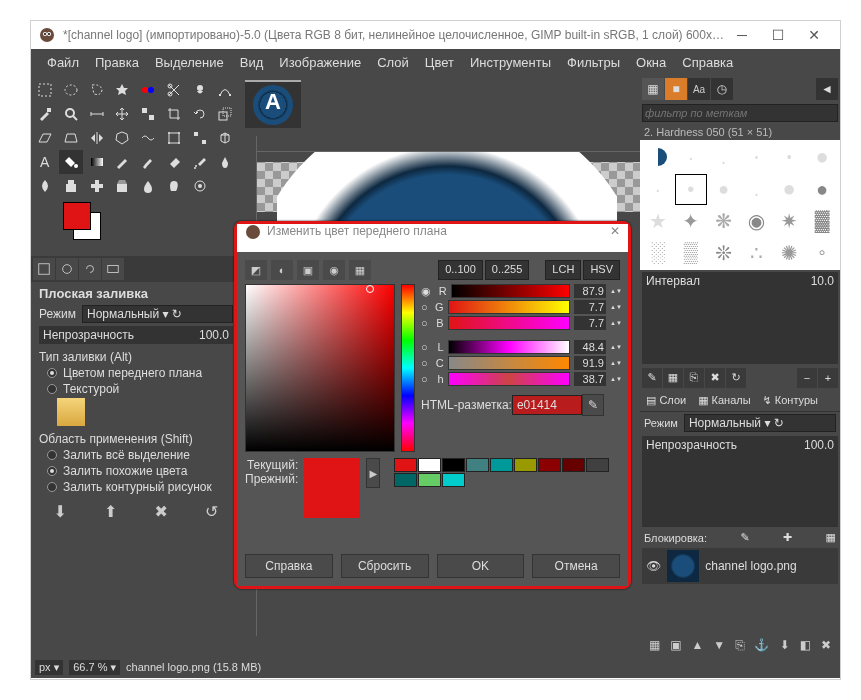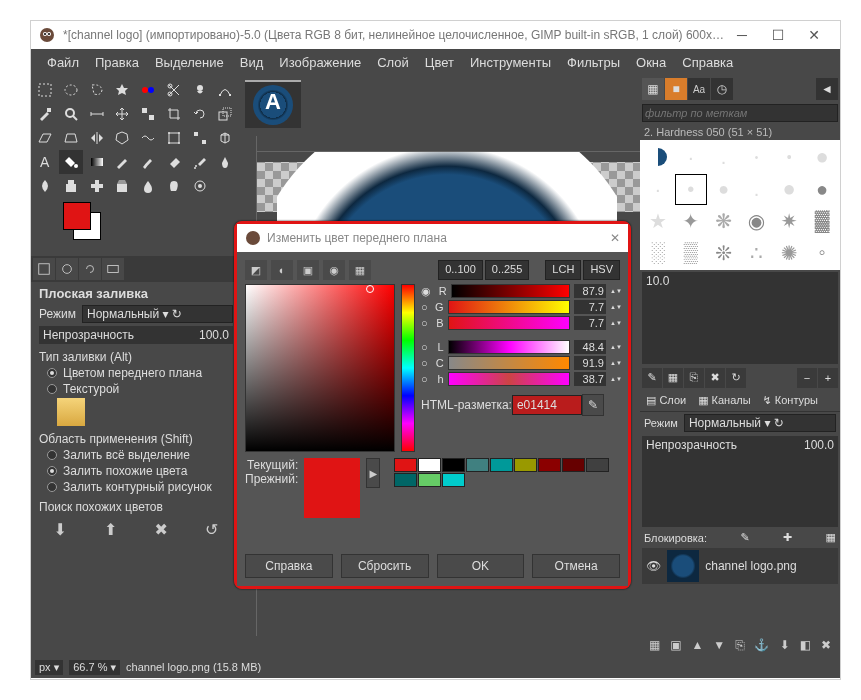--- a/index.html
+++ b/index.html
@@ -61,21 +61,21 @@
 .rp-tab2 { padding: 2px 4px; display: flex; align-items: center; gap: 3px; }
 .layer-list { flex: 1; }
 .layer-row { display: flex; align-items: center; padding: 2px 4px; gap: 6px; background: #3a3a3a; margin: 2px; }
 .layer-thumb { width: 32px; height: 32px; background: radial-gradient(circle at center, #1a4d7a 45%, #0d2840 55%); }
 .statusbar { height: 22px; display: flex; background: #484848; color: #ddd; font-size: 11px; align-items: center; padding: 0 4px; gap: 6px; }
 .sb-box { background: #333; padding: 1px 4px; }
 .foot-icons { height: 22px; background: #484848; display: flex; justify-content: space-around; align-items: center; padding: 0 4px; }
 
 .dlg-outline { position: absolute; top: 221px; left: 234px; width: 397px; height: 368px; border: 3px solid #e01414; border-radius: 8px; box-shadow: 0 0 2px #000; z-index: 100; }
 .color-dlg { position: absolute; top: 0; left: 0; width: 100%; height: 100%; background: #555; display: flex; flex-direction: column; }
-.dlg-title { height: 28px; background: #fff; display: flex; align-items: center; padding: 0 8px; color: #888; font-size: 12px; }
+.dlg-title { height: 28px; background: #fff; display: flex; padding: 0 8px; color: #888; font-size: 12px; }
 .dlg-close { margin-left: auto; color: #888; }
 .dlg-body { flex: 1; padding: 8px; display: flex; flex-direction: column; }
 .dlg-top { display: flex; gap: 4px; margin-bottom: 4px; }
 .dlg-tab { width: 22px; height: 20px; background: #4a4a4a; display: flex; align-items: center; justify-content: center; color: #ccc; font-size: 11px; }
 .range-btns { display: flex; gap: 2px; margin-left: auto; }
 .rng-btn { padding: 2px 6px; background: #333; color: #ddd; font-size: 11px; border: 1px solid #222; }
 .dlg-main { display: flex; gap: 6px; }
 .sv-area { width: 150px; height: 168px; border: 1px solid #333; background: linear-gradient(to bottom, transparent, #000), linear-gradient(to right, #fff, #f00); position: relative; }
 .sv-cross { position: absolute; top: 0; right: 20px; width: 8px; height: 8px; border: 1px solid #fff; border-radius: 50%; }
 .hue-bar { width: 14px; height: 168px; background: linear-gradient(to bottom, #f00, #ff0, #0f0, #0ff, #00f, #f0f, #f00); border: 1px solid #333; }
@@ -425,21 +425,20 @@
             <span>Залить всё выделение</span>
           </div>
         <div class="radio-row">
             <span class="radio on"></span>
             <span>Залить похожие цвета</span>
           </div>
         <div class="radio-row">
             <span class="radio"></span>
             <span>Залить контурный рисунок</span>
           </div>
-        <div class="section-hdr">Поиск похожих цветов</div>
       </div>
       <div class="foot-icons">
         <span style="color:#ccc">⬇</span>
         <span style="color:#ccc">⬆</span>
         <span style="color:#ccc">✖</span>
         <span style="color:#ccc">↺</span>
       </div>
     </div>
 
     <div class="center">
@@ -494,20 +493,21 @@
         <div class="brush-cell" style="color:#999">✷</div>
         <div class="brush-cell" style="color:#888">▓</div>
         <div class="brush-cell" style="color:#aaa">░</div>
         <div class="brush-cell" style="color:#999">▒</div>
         <div class="brush-cell" style="color:#888">❊</div>
         <div class="brush-cell" style="color:#aaa">∴</div>
         <div class="brush-cell" style="color:#999">✺</div>
         <div class="brush-cell" style="color:#888">◦</div>
       </div>
       <div class="opt-slider" style="margin:2px">
+        <span>Интервал</span>
         <span>10.0</span>
       </div>
       <div class="rp-btnrow">
         <div class="rp-sbtn">✎</div>
         <div class="rp-sbtn">▦</div>
         <div class="rp-sbtn">⎘</div>
         <div class="rp-sbtn">✖</div>
         <div class="rp-sbtn">↻</div>
         <div class="rp-sbtn" style="margin-left:auto">−</div>
         <div class="rp-sbtn">+</div>

